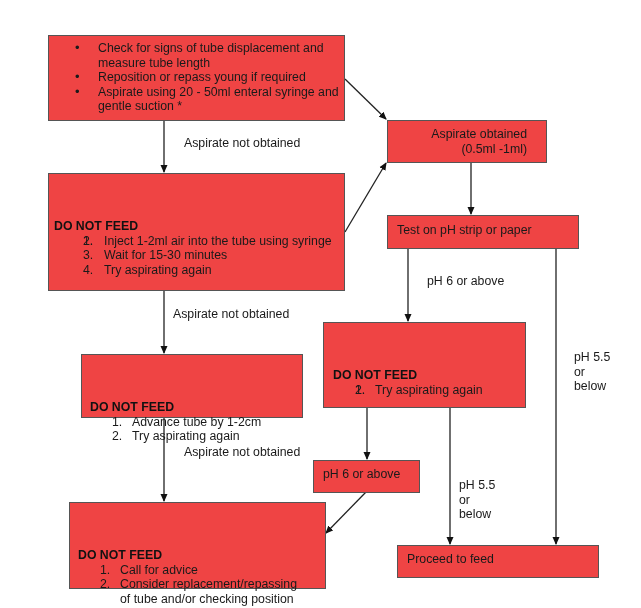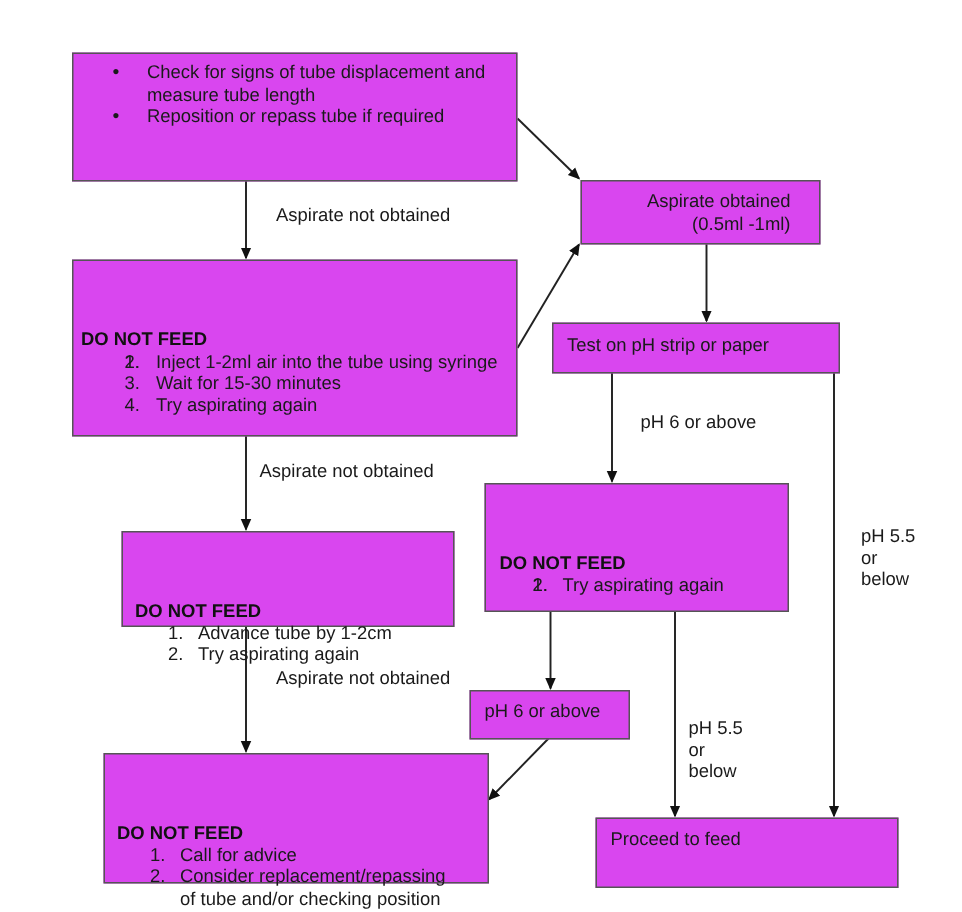--- a/index.html
+++ b/index.html
@@ -1,19 +1,19 @@
 <!DOCTYPE html>
 <html><head>
 <meta charset="utf-8">
 <style>
   html, body { margin: 0; padding: 0; background: #ffffff; }
   body { width: 641px; height: 608px; position: relative; overflow: hidden;
          font-family: "Liberation Sans", sans-serif; font-size: 12.3px; color: #1a1a1a; }
   svg.lines { position: absolute; left: 0; top: 0; width: 641px; height: 608px; }
-  .box { position: absolute; box-sizing: border-box; border: 1.3px solid #555; background: #d946ef; line-height: 14.5px; }
+  .box { position: absolute; box-sizing: border-box; border: 1.3px solid #555; background: #ef4444; line-height: 14.5px; }
   .title { font-weight: bold; color: #111; margin-top: 40px; }
   ul.bul { margin: 0; padding: 0; list-style: none; }
   ul.bul li { position: relative; padding-left: 49px; }
   ul.bul li::before { content: "\2022"; position: absolute; left: 26px; top: 0; font-size: 13px; }
   ol.num { margin: 0; padding: 0; list-style: none; }
   ol.num li { position: relative; }
   ol.num li .n { position: absolute; top: 0; }
   .lbl { position: absolute; line-height: 14.5px; }
 </style>
 </head>
@@ -36,41 +36,42 @@
     <line x1="164" y1="417" x2="164" y2="501" marker-end="url(#ah)"></line>
     <line x1="367" y1="407" x2="367" y2="459" marker-end="url(#ah)"></line>
     <line x1="450" y1="407" x2="450" y2="544" marker-end="url(#ah)"></line>
     <line x1="366" y1="492" x2="326" y2="533" marker-end="url(#ah)"></line>
   </g>
 </svg>
 
 <div class="box" style="left:48px;top:35px;width:297px;height:86px;padding-top:5px;">
   <ul class="bul">
     <li>Check for signs of tube displacement and measure tube length</li>
-    <li>Reposition or repass tube if required</li>
+    <li>Reposition or repass young if required</li>
+    <li>Aspirate using 20 - 50ml enteral syringe and gentle suction   *</li>
   </ul>
 </div>
 
 <div class="lbl" style="left:184px;top:136px;">Aspirate not obtained</div>
 
 <div class="box" style="left:48px;top:173px;width:297px;height:118px;padding:5px 0 0 5px;">
   <div class="title">DO NOT FEED</div>
   <ol class="num">
     <li style="padding-left:50px;"><span class="n" style="left:29px;">1.</span></li>
     <li style="padding-left:50px;"><span class="n" style="left:29px;">2.</span><span>Inject 1-2ml air into the tube using syringe</span></li>
     <li style="padding-left:50px;"><span class="n" style="left:29px;">3.</span><span>Wait for 15-30 minutes</span></li>
     <li style="padding-left:50px;"><span class="n" style="left:29px;">4.</span><span>Try aspirating again</span></li>
   </ol>
 </div>
 
 <div class="box" style="left:387px;top:120px;width:160px;height:43px;padding:6px 0 0 9px;">
   <div style="width:130px;text-align:right;">Aspirate obtained (0.5ml -1ml)</div>
 </div>
 
-<div class="box" style="left:368px;top:215px;width:192px;height:34px;padding:7px 0 0 9px;">
+<div class="box" style="left:387px;top:215px;width:192px;height:34px;padding:7px 0 0 9px;">
   <span>Test on pH strip or paper</span>
 </div>
 
 <div class="lbl" style="left:427px;top:274px;">pH 6 or above</div>
 <div class="lbl" style="left:173px;top:307px;">Aspirate not obtained</div>
 <div class="lbl" style="left:574px;top:350px;width:45px;">pH 5.5 or below</div>
 
 <div class="box" style="left:323px;top:322px;width:203px;height:86px;padding:5px 0 0 9px;">
   <div class="title">DO NOT FEED</div>
   <ol class="num">
@@ -96,15 +97,15 @@
 <div class="lbl" style="left:459px;top:478px;width:40px;">pH 5.5 or below</div>
 
 <div class="box" style="left:69px;top:502px;width:257px;height:87px;padding:5px 0 0 8px;">
   <div class="title">DO NOT FEED</div>
   <ol class="num">
     <li style="padding-left:42px;"><span class="n" style="left:22px;">1.</span><span>Call for advice</span></li>
     <li style="padding-left:42px;width:190px;"><span class="n" style="left:22px;">2.</span><span>Consider replacement/repassing of tube and/or checking position by xray</span></li>
   </ol>
 </div>
 
-<div class="box" style="left:397px;top:545px;width:202px;height:47px;padding:6px 0 0 9px;">
+<div class="box" style="left:397px;top:545px;width:202px;height:33px;padding:6px 0 0 9px;">
   <span>Proceed to feed</span>
 </div>
 
 </body></html>

